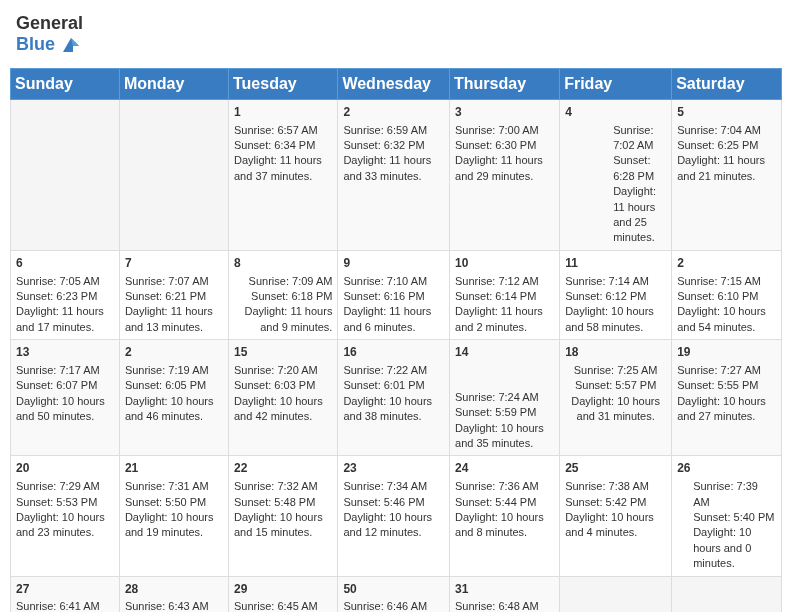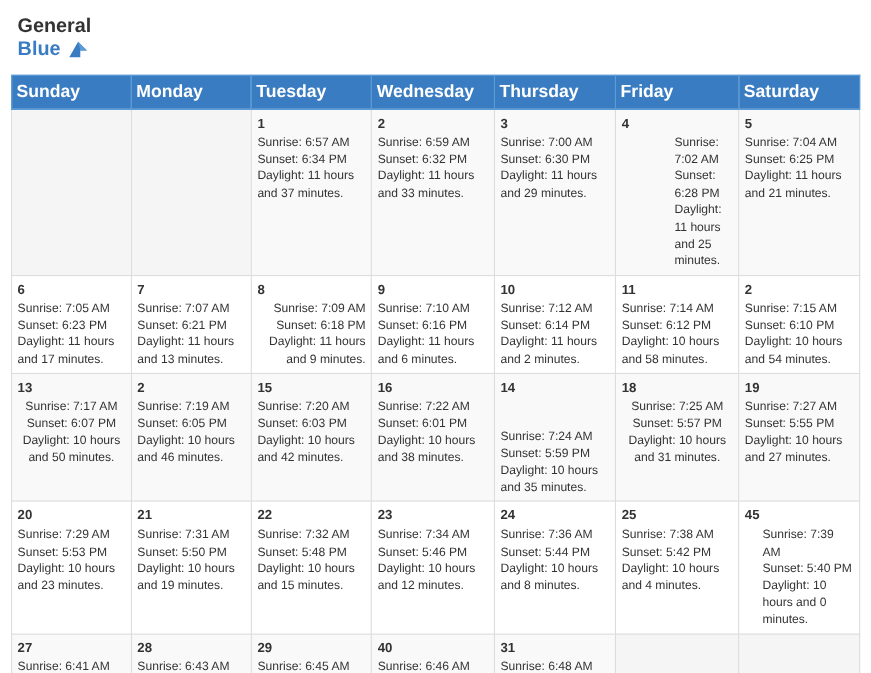--- a/index.html
+++ b/index.html
@@ -207,21 +207,21 @@
         <td>
           <span class="day-number">2</span>
           <div class="day-info" style="white-space: pre-line;">Sunrise: 7:15 AM
 Sunset: 6:10 PM
 Daylight: 10 hours and 54 minutes.</div>
         </td>
       </tr>
       <tr>
         <td>
           <span class="day-number">13</span>
-          <div class="day-info" style="white-space: pre-line; text-align: center;">Sunrise: 7:17 AM
+          <div class="day-info" style="white-space: pre-line;">Sunrise: 7:17 AM
 Sunset: 6:07 PM
 Daylight: 10 hours and 50 minutes.</div>
         </td>
         <td>
           <span class="day-number">2</span>
           <div class="day-info" style="white-space: pre-line;">Sunrise: 7:19 AM
 Sunset: 6:05 PM
 Daylight: 10 hours and 46 minutes.</div>
         </td>
         <td>
@@ -286,21 +286,21 @@
 Sunset: 5:44 PM
 Daylight: 10 hours and 8 minutes.</div>
         </td>
         <td>
           <span class="day-number">25</span>
           <div class="day-info" style="white-space: pre-line;">Sunrise: 7:38 AM
 Sunset: 5:42 PM
 Daylight: 10 hours and 4 minutes.</div>
         </td>
         <td>
-          <span class="day-number">45</span>
+          <span class="day-number">26</span>
           <div class="day-info" style="white-space: pre-line; margin-left: 16px;">Sunrise: 7:39 AM
 Sunset: 5:40 PM
 Daylight: 10 hours and 0 minutes.</div>
         </td>
       </tr>
       <tr>
         <td>
           <span class="day-number">27</span>
           <div class="day-info" style="white-space: pre-line;">Sunrise: 6:41 AM
 Sunset: 4:38 PM
@@ -312,21 +312,21 @@
 Sunset: 4:36 PM
 Daylight: 9 hours and 53 minutes.</div>
         </td>
         <td>
           <span class="day-number">29</span>
           <div class="day-info" style="white-space: pre-line;">Sunrise: 6:45 AM
 Sunset: 4:35 PM
 Daylight: 9 hours and 49 minutes.</div>
         </td>
         <td>
-          <span class="day-number">40</span>
+          <span class="day-number">50</span>
           <div class="day-info" style="white-space: pre-line;">Sunrise: 6:46 AM
 Sunset: 4:33 PM
 Daylight: 9 hours and 46 minutes.</div>
         </td>
         <td>
           <span class="day-number">31</span>
           <div class="day-info" style="white-space: pre-line;">Sunrise: 6:48 AM
 Sunset: 4:31 PM
 Daylight: 9 hours and 42 minutes.</div>
         </td>

